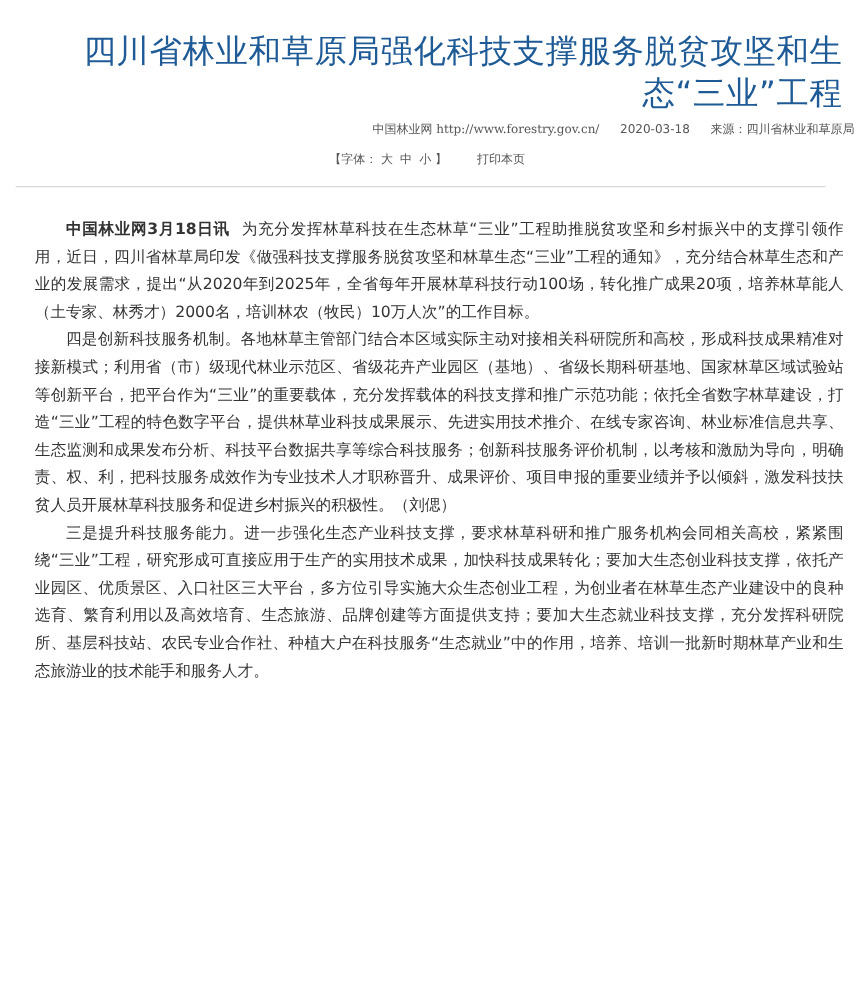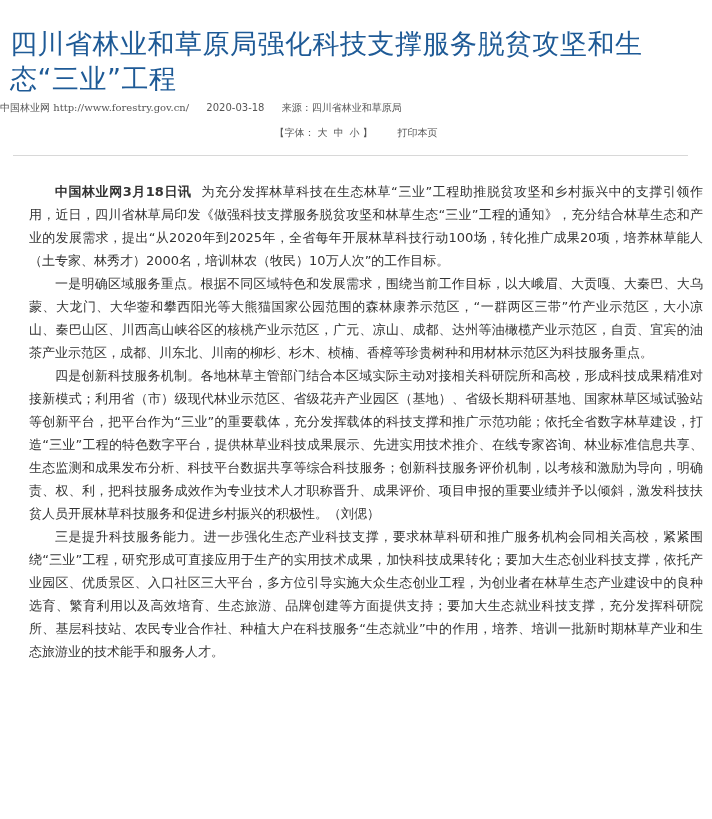--- a/index.html
+++ b/index.html
@@ -3,27 +3,27 @@
   <meta charset="utf-8">
   <style>
     html, body { margin: 0; padding: 0; background: #ffffff; }
     body {
       width: 712px; height: 819px; overflow: hidden; position: relative;
       font-family: "DejaVu Sans", "Liberation Sans", sans-serif;
       color: #333333;
     }
     .title {
       position: absolute; left: 10px; top: 8px; width: 692px;
-      text-align: left; color: #1e5a96;
+      text-align: right; color: #1e5a96;
       font-size: 27px; line-height: 35px; font-weight: normal;
       letter-spacing: 0.5px;
     }
     .meta {
       position: absolute; left: 0; top: 101px; width: 712px;
-      text-align: left; font-size: 10px; color: #555555;
+      text-align: right; font-size: 10px; color: #555555;
       white-space: nowrap;
     }
     .meta .url { font-family: "DejaVu Serif", "Liberation Serif", serif; }
     .meta .gap { display: inline-block; width: 14px; }
     .tools {
       position: absolute; left: 0; top: 126px; width: 712px;
       text-align: center; font-size: 10px; color: #555555;
     }
     .tools .sz { margin: 0 3px; cursor: pointer; }
     .tools .print { margin-left: 22px; cursor: pointer; }
@@ -53,16 +53,15 @@
 
 <div class="tools">
   <span>【字体：</span><span class="sz">大</span><span class="sz">中</span><span class="sz">小</span><span>】</span>
   <span class="print">打印本页</span>
 </div>
 
 <div class="divider"></div>
 
 <div class="content">
   <p><span class="lead">中国林业网3月18日讯</span><span>为充分发挥林草科技在生态林草“三业”工程助推脱贫攻坚和乡村振兴中的支撑引领作用，近日，四川省林草局印发《做强科技支撑服务脱贫攻坚和林草生态“三业”工程的通知》，充分结合林草生态和产业的发展需求，提出“从2020年到2025年，全省每年开展林草科技行动100场，转化推广成果20项，培养林草能人（土专家、林秀才）2000名，培训林农（牧民）10万人次”的工作目标。</span></p>
-  <p>一是明确区域服务重点。根据不同区域特色和发展需求，围绕当前工作目标，以大峨眉、大贡嘎、大秦巴、大乌蒙、大龙门、大华蓥和攀西阳光等大熊猫国家公园范围的森林康养示范区，“一群两区三带”竹产业示范区，大小凉山、秦巴山区、川西高山峡谷区的核桃产业示范区，广元、凉山、成都、达州等油橄榄产业示范区，自贡、宜宾的油茶产业示范区，成都、川东北、川南的柳杉、杉木、桢楠、香樟等珍贵树种和用材林示范区为科技服务重点。</p>
   <p>四是创新科技服务机制。各地林草主管部门结合本区域实际主动对接相关科研院所和高校，形成科技成果精准对接新模式；利用省（市）级现代林业示范区、省级花卉产业园区（基地）、省级长期科研基地、国家林草区域试验站等创新平台，把平台作为“三业”的重要载体，充分发挥载体的科技支撑和推广示范功能；依托全省数字林草建设，打造“三业”工程的特色数字平台，提供林草业科技成果展示、先进实用技术推介、在线专家咨询、林业标准信息共享、生态监测和成果发布分析、科技平台数据共享等综合科技服务；创新科技服务评价机制，以考核和激励为导向，明确责、权、利，把科技服务成效作为专业技术人才职称晋升、成果评价、项目申报的重要业绩并予以倾斜，激发科技扶贫人员开展林草科技服务和促进乡村振兴的积极性。（刘偲）</p>
   <p>三是提升科技服务能力。进一步强化生态产业科技支撑，要求林草科研和推广服务机构会同相关高校，紧紧围绕“三业”工程，研究形成可直接应用于生产的实用技术成果，加快科技成果转化；要加大生态创业科技支撑，依托产业园区、优质景区、入口社区三大平台，多方位引导实施大众生态创业工程，为创业者在林草生态产业建设中的良种选育、繁育利用以及高效培育、生态旅游、品牌创建等方面提供支持；要加大生态就业科技支撑，充分发挥科研院所、基层科技站、农民专业合作社、种植大户在科技服务“生态就业”中的作用，培养、培训一批新时期林草产业和生态旅游业的技术能手和服务人才。</p>
 </div>
 
 </body></html>

